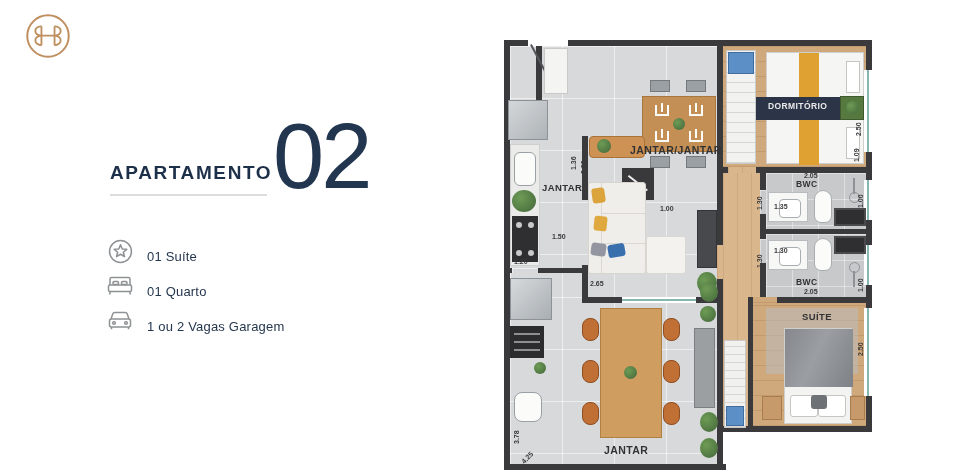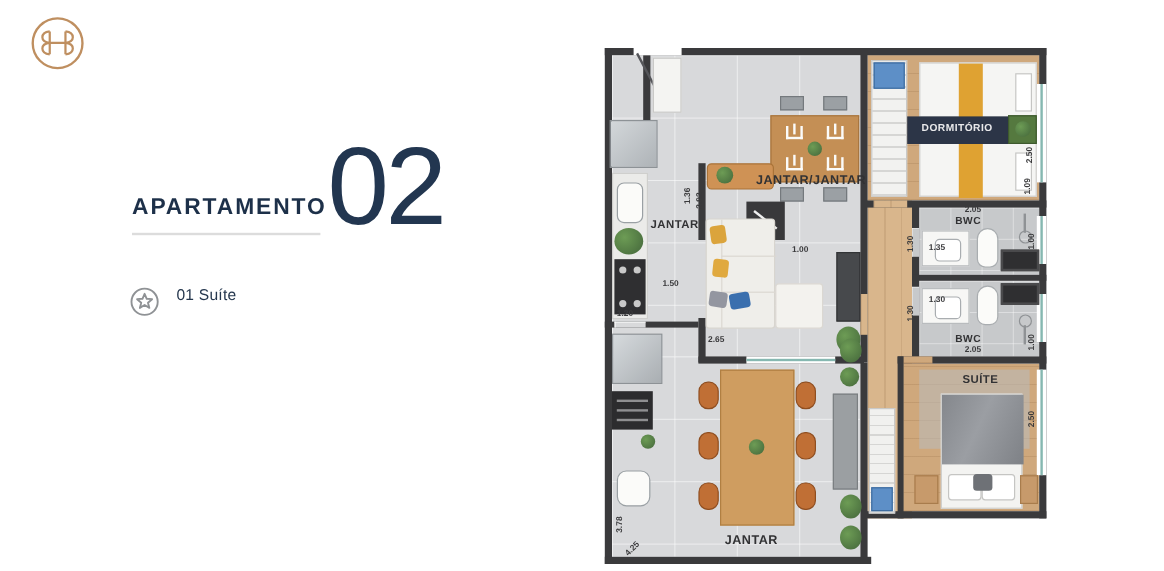--- a/index.html
+++ b/index.html
@@ -17,21 +17,21 @@
     margin:0;position:absolute;left:0;top:28px;
     font-size:19px;font-weight:700;letter-spacing:1.6px;color:#1d3049;
   }
   .title-underline{position:absolute;left:0;top:60px;width:157px;height:2px;background:#dcdcdc;}
   .unit-number{
     position:absolute;left:163px;top:-24px;
     font-size:92px;font-weight:400;letter-spacing:-3px;color:#223650;
     font-family:"Liberation Sans",sans-serif;line-height:1;
   }
   .features{list-style:none;margin:0;padding:0;position:absolute;left:-5px;top:104px;width:300px;}
-  .features li{display:flex;align-items:flex-start;height:26px;margin-bottom:9px;}
+  .features li{display:flex;align-items:flex-end;height:26px;margin-bottom:9px;}
   .f-icon{width:30px;height:26px;display:flex;align-items:center;justify-content:center;color:#8f9295;flex:0 0 30px;}
   .f-label{margin-left:12px;font-size:13px;color:#25374e;letter-spacing:.2px;}
   
   .plan{position:absolute;left:504px;top:40px;width:368px;height:430px;}
   .abs{position:absolute;}
   .wall{position:absolute;background:#3a3a3c;}
   .tile{background:#d8d9db;background-image:
       linear-gradient(rgba(255,255,255,.55) 1px,transparent 1px),
       linear-gradient(90deg,rgba(255,255,255,.55) 1px,transparent 1px);
       background-size:52px 52px;}
@@ -73,20 +73,44 @@
   <ul class="features">
     <li>
       <span class="f-icon">
         <svg width="25" height="25" viewBox="0 0 24 24" fill="none" stroke="currentColor" stroke-width="1.5">
           <circle cx="12" cy="12" r="10.5"></circle>
           <path d="M12 5.6 L13.7 9.6 L18 9.9 L14.7 12.7 L15.8 16.9 L12 14.6 L8.2 16.9 L9.3 12.7 L6 9.9 L10.3 9.6 Z" stroke-linejoin="round"></path>
         </svg>
       </span>
       <span class="f-label">01 Suíte</span>
     </li>
+    <li>
+      <span class="f-icon">
+        <svg width="28" height="24" viewBox="0 0 28 24" fill="none" stroke="currentColor" stroke-width="1.5">
+          <path d="M4 11 V5 a1.5 1.5 0 0 1 1.5-1.5 h17 A1.5 1.5 0 0 1 24 5 v6"></path>
+          <rect x="2.5" y="11" width="23" height="6.5" rx="1.2"></rect>
+          <path d="M4.5 17.5 L3.5 20.5 M23.5 17.5 L24.5 20.5"></path>
+          <rect x="7" y="7.5" width="5.5" height="3" rx="1.2"></rect>
+          <rect x="15.5" y="7.5" width="5.5" height="3" rx="1.2"></rect>
+        </svg>
+      </span>
+      <span class="f-label">01 Quarto</span>
+    </li>
+    <li>
+      <span class="f-icon">
+        <svg width="28" height="24" viewBox="0 0 28 24" fill="none" stroke="currentColor" stroke-width="1.5">
+          <path d="M5 10 L6.8 4.8 A2 2 0 0 1 8.7 3.5 h10.6 a2 2 0 0 1 1.9 1.3 L23 10"></path>
+          <rect x="3.5" y="10" width="21" height="8" rx="2"></rect>
+          <path d="M5.5 18 v2.2 M22.5 18 v2.2"></path>
+          <circle cx="8" cy="14" r="1.3"></circle>
+          <circle cx="20" cy="14" r="1.3"></circle>
+        </svg>
+      </span>
+      <span class="f-label">1 ou 2 Vagas Garagem</span>
+    </li>
   </ul>
 </section>
 
 <div class="plan">
 
   <div class="abs tile" style="left:6px;top:6px;width:207px;height:251px;"></div>
   <div class="abs tile" style="left:6px;top:257px;width:207px;height:167px;"></div>
   <div class="abs wood" style="left:219px;top:6px;width:143px;height:121px;"></div>
   <div class="abs wood2" style="left:219px;top:127px;width:37px;height:265px;"></div>
   <div class="abs tile2" style="left:262px;top:133px;width:100px;height:56px;"></div>

